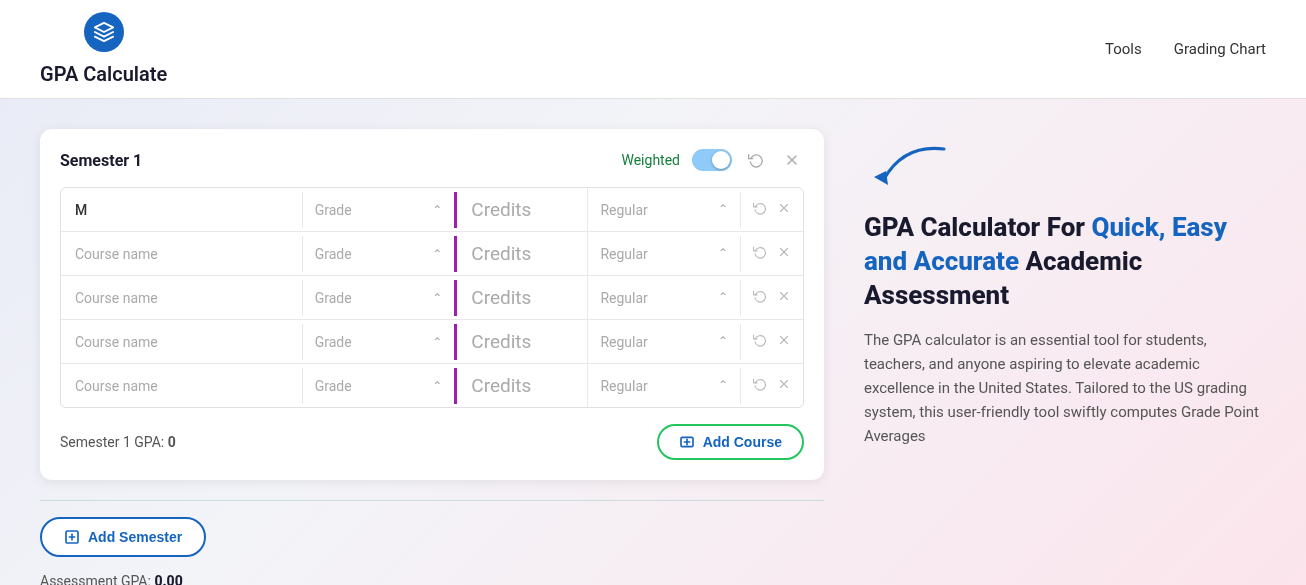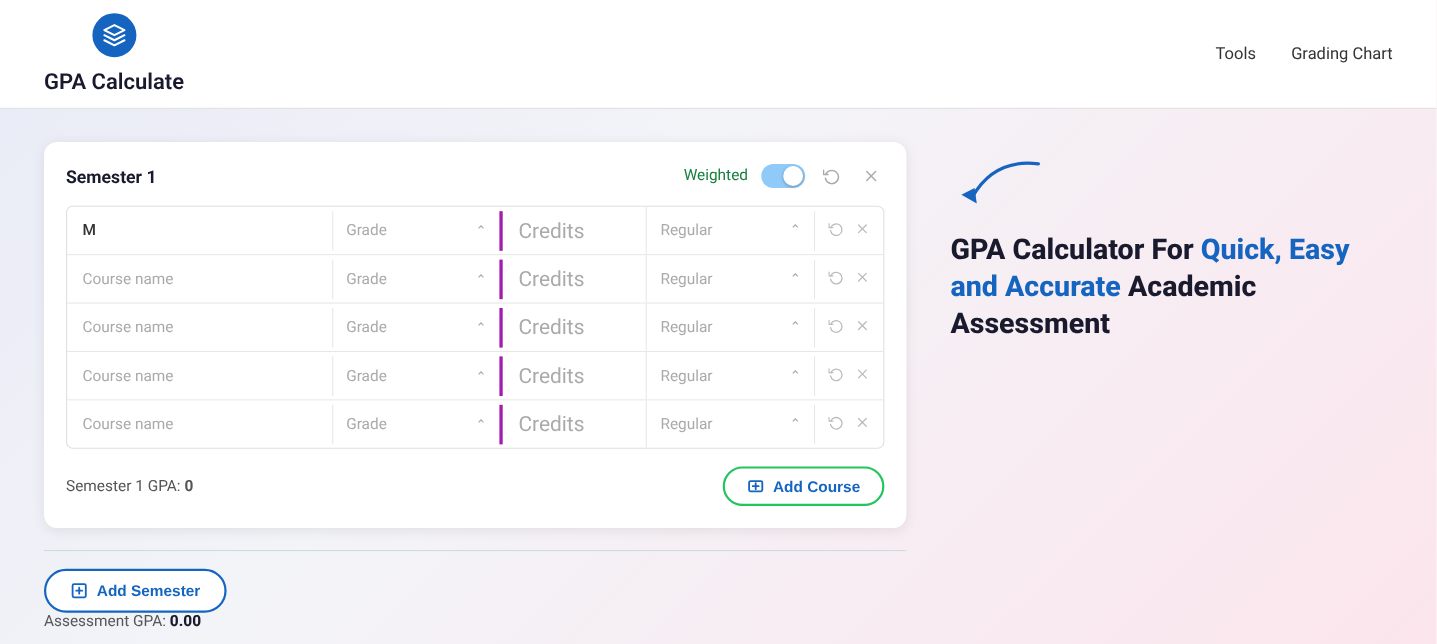--- a/index.html
+++ b/index.html
@@ -235,20 +235,21 @@
       border: 2px solid #1565c0;
       border-radius: 24px;
       padding: 10px 22px;
       font-size: 14px;
       font-weight: 600;
       color: #1565c0;
       cursor: pointer;
       display: flex;
       align-items: center;
       gap: 8px;
+      margin-bottom: 16px;
     }
 
     .cumulative-gpa {
       font-size: 14px;
       color: #555;
     }
     .cumulative-gpa-value {
       font-weight: 800;
       color: #1a1a2e;
     }
@@ -498,15 +499,16 @@
       <svg width="90" height="60" viewBox="0 0 90 60" fill="none">
         <path d="M80 10 Q40 5 20 40" stroke="#1565c0" stroke-width="3" fill="none" stroke-linecap="round"></path>
         <polygon points="10,38 22,32 24,46" fill="#1565c0"></polygon>
       </svg>
     </div>
 
     <h1 class="right-heading">
       <span>GPA Calculator For </span><span class="highlight">Quick, Easy and Accurate</span><span> Academic Assessment</span>
     </h1>
 
+    <p class="right-description">The GPA calculator is an essential tool for students, teachers, and anyone aspiring to elevate academic excellence in the United States. Tailored to the US grading system, this user-friendly tool swiftly computes Grade Point Averages</p>
   </div>
 
 </div>
 
 </body></html>

